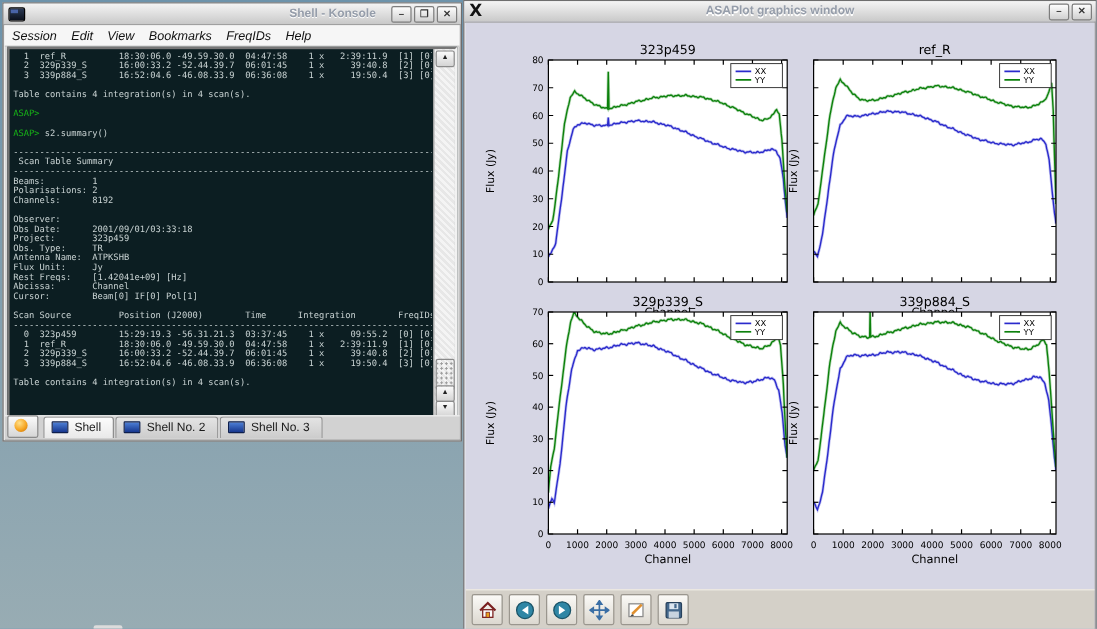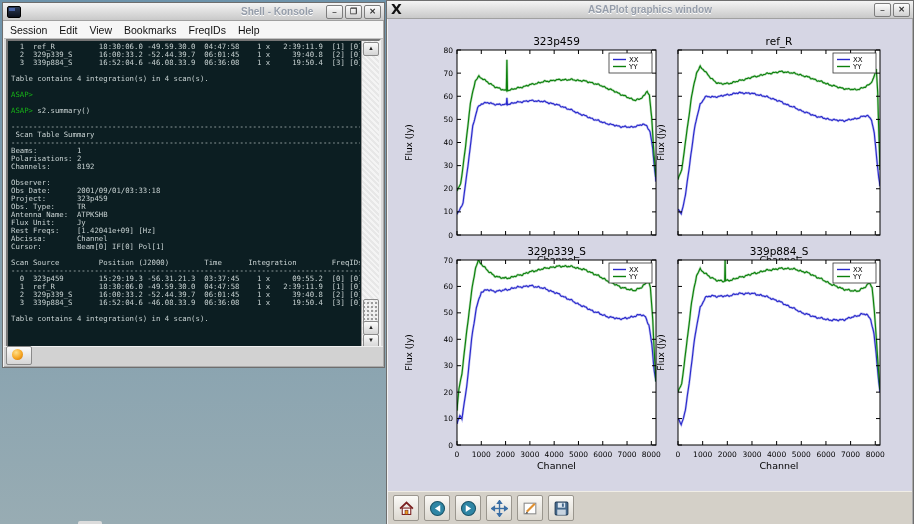--- a/index.html
+++ b/index.html
@@ -19,21 +19,21 @@
           border:1px solid #7d7d7d;border-radius:2px;font-size:8px;line-height:11px;
           text-align:center;color:#333;font-weight:bold;}
 
   
   #konsole{left:2px;top:2px;width:381px;height:364px;}
   #konsole-icon{position:absolute;left:4px;top:3px;width:12px;height:10px;
                 background:linear-gradient(#2b3a55,#0b111c);border:1px solid #000;border-radius:2px;}
   #konsole-icon::after{content:"";position:absolute;left:1px;top:1px;width:6px;height:3px;background:#5a7bd0;opacity:.7;}
   #menubar{position:absolute;left:1px;right:1px;top:18px;height:17px;background:#f6f6f6;
            border-bottom:1px solid #c2c2c2;font-size:10.5px;color:#111;display:flex;align-items:center;}
-  .menu-item{padding:1px 6px;}
+  .menu-item{padding:1px 6px;font-style:italic;}
   #term-frame{position:absolute;left:3px;right:3px;top:36px;height:308px;background:#0c1e22;
               border:2px solid;border-color:#767676 #f2f2f2 #f2f2f2 #767676;}
   #term{position:absolute;left:3px;top:2px;right:19px;bottom:0;overflow:hidden;
         font-family:"DejaVu Sans Mono",monospace;font-size:7.3px;color:#c9d3d3;}
   .trow{height:8px;line-height:8px;white-space:pre;}
   .prompt{color:#17b217;}
   .cursor{display:inline-block;width:4px;height:7px;border:1px solid #c9d3d3;vertical-align:-1px;margin-left:1px;}
 
   
   #scrollbar{position:absolute;right:0;top:0;bottom:0;width:17px;background:#efefef;
@@ -141,20 +141,21 @@
         <div class="sb-btn" id="sb-up">▲</div>
         <div id="sb-thumb"></div>
         <div class="sb-btn" id="sb-up2">▲</div>
         <div class="sb-btn" id="sb-down">▼</div>
       </div>
     </div>
     <div id="tabbar">
       <span id="newtab-btn">
           <i></i>
         </span>
+      <span id="tabs"><span class="tab active" style="display: inline-flex;"><span class="tab-icon"></span>Shell</span><span class="tab" style="display: inline-flex;"><span class="tab-icon"></span>Shell No. 2</span><span class="tab" style="display: inline-flex;"><span class="tab-icon"></span>Shell No. 3</span></span>
     </div>
   </div>
 
   <div id="plotwin" class="window">
     <div class="titlebar">
       <span id="x11-icon">X</span>
       <span class="titletext" style="left:50%;transform:translateX(-50%);">ASAPlot graphics window</span>
       <span class="winbtns">
         <span class="winbtn">–</span>
         <span class="winbtn">✕</span>

